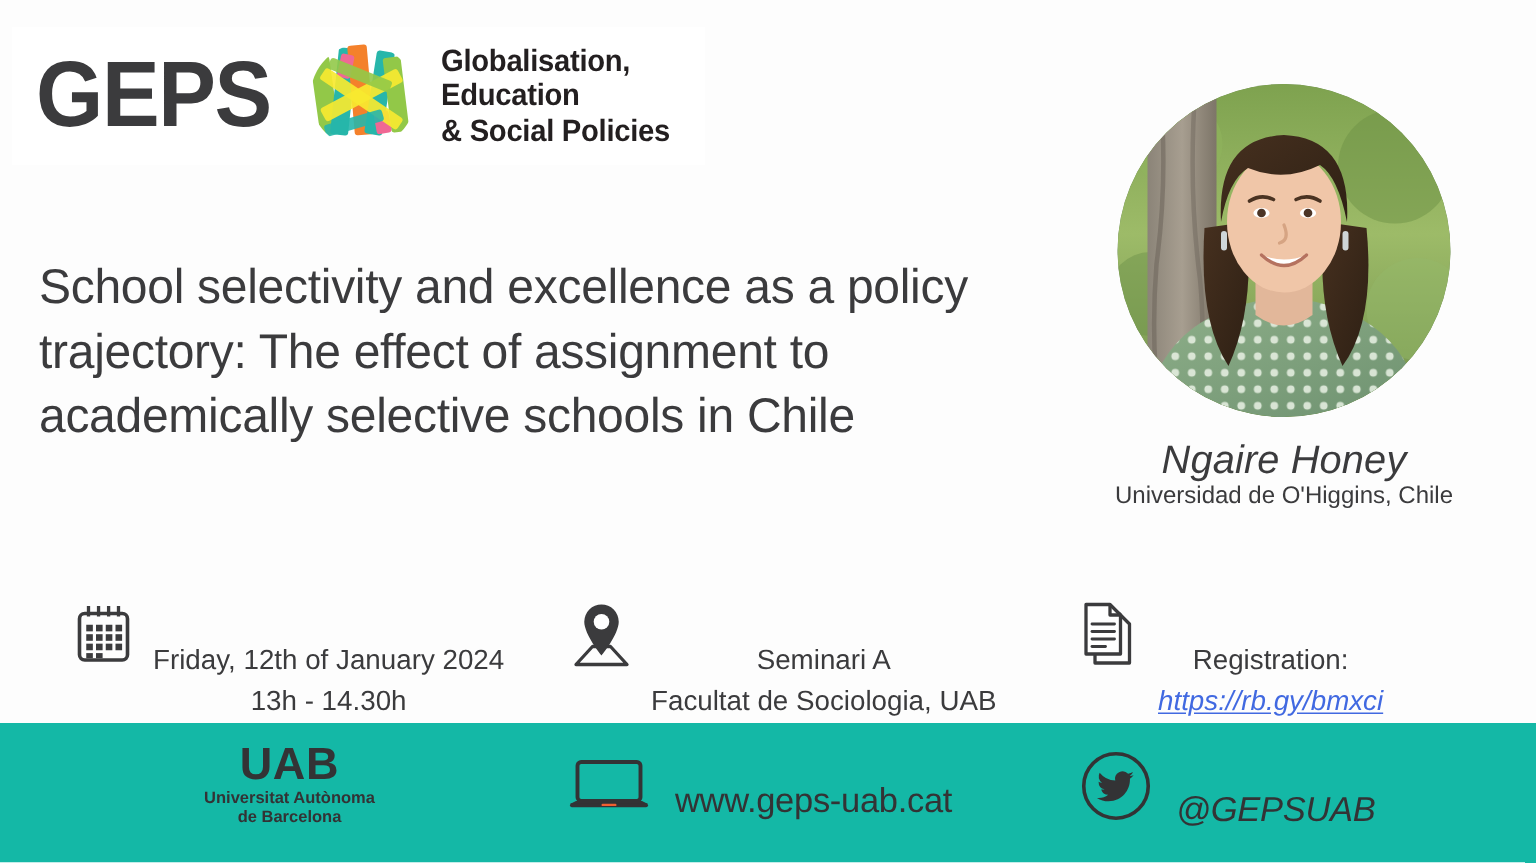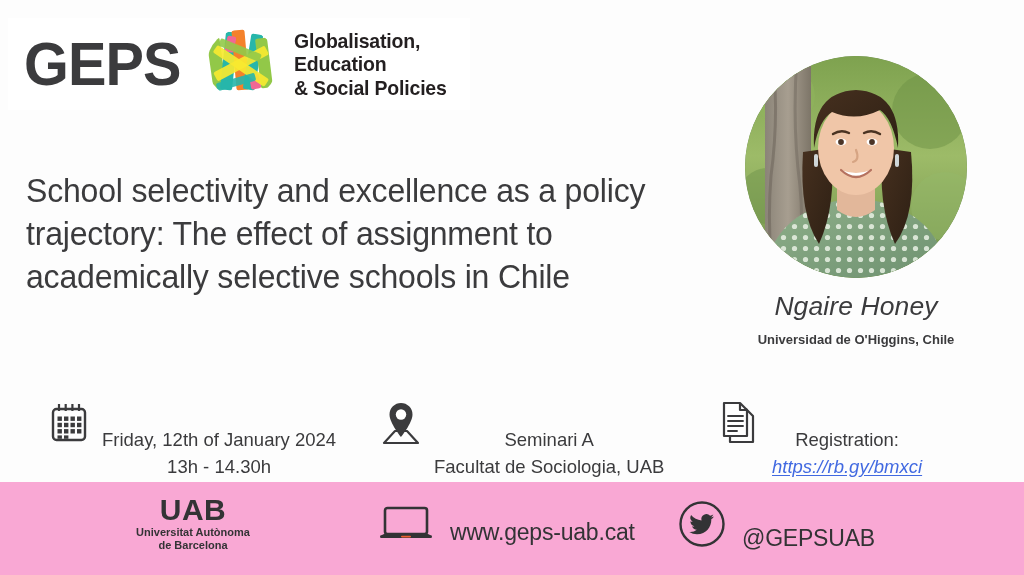--- a/index.html
+++ b/index.html
@@ -86,26 +86,26 @@
     width: 312px;
     text-align: center;
     font-size: 26.5px;
     color: #3b3b3d;
     font-weight: 400;
     letter-spacing: 0.1px;
     font-style: italic;
   }
   .speaker-affil {
     position: absolute;
-    left: 690px; top: 332px;
+    left: 690px; top: 322px;
     width: 332px;
     text-align: center;
-    font-size: 13px;
-    color: #3b3b3d;
-    font-weight: 700;
+    font-size: 16px;
+    color: #3b3b3d;
+    font-weight: 400;
   }
 
   
   .info-row {
     position: absolute;
     left: 0; top: 395px;
     width: 1024px; height: 72px;
   }
   .info-item {
     position: absolute;
@@ -136,21 +136,21 @@
 
   #info-date  { left: 46px;  top: 2px; }
   #info-venue { left: 378px; top: 2px; }
   #info-reg   { left: 716px; top: 2px; }
 
   
   .band {
     position: absolute;
     left: 0; top: 482px;
     width: 1024px; height: 93px;
-    background: #f9a8d4;
+    background: #14b8a6;
   }
   .uab-block {
     position: absolute;
     left: 108px; top: 12px;
     width: 170px;
     text-align: center;
     color: #333335;
   }
   .uab-word {
     font-size: 30px;
@@ -170,21 +170,21 @@
     display: flex;
     align-items: flex-end;
   }
   .band-text {
     margin-left: 16px;
     font-size: 23px;
     color: #333335;
     letter-spacing: -0.2px;
   }
   #band-web    { left: 378px; top: 22px; }
-  #band-social { left: 678px; top: 18px; }
+  #band-social { left: 720px; top: 18px; font-style: italic; }
 </style>
 </head>
 <body>
 
 <div class="poster">
 
   <div class="logo-block">
     <div class="geps-word">GEPS</div>
 
     <div class="logo-mark">

